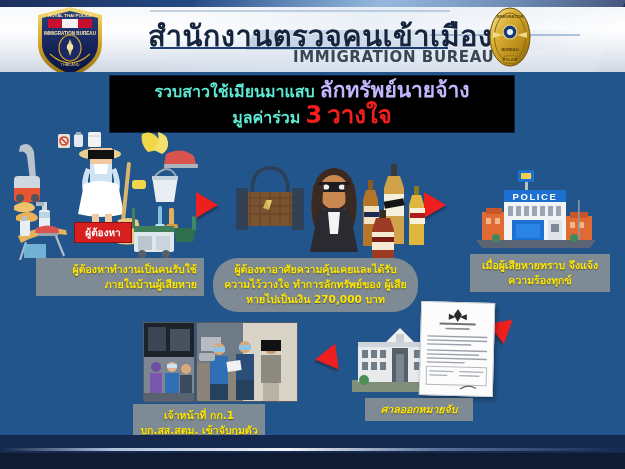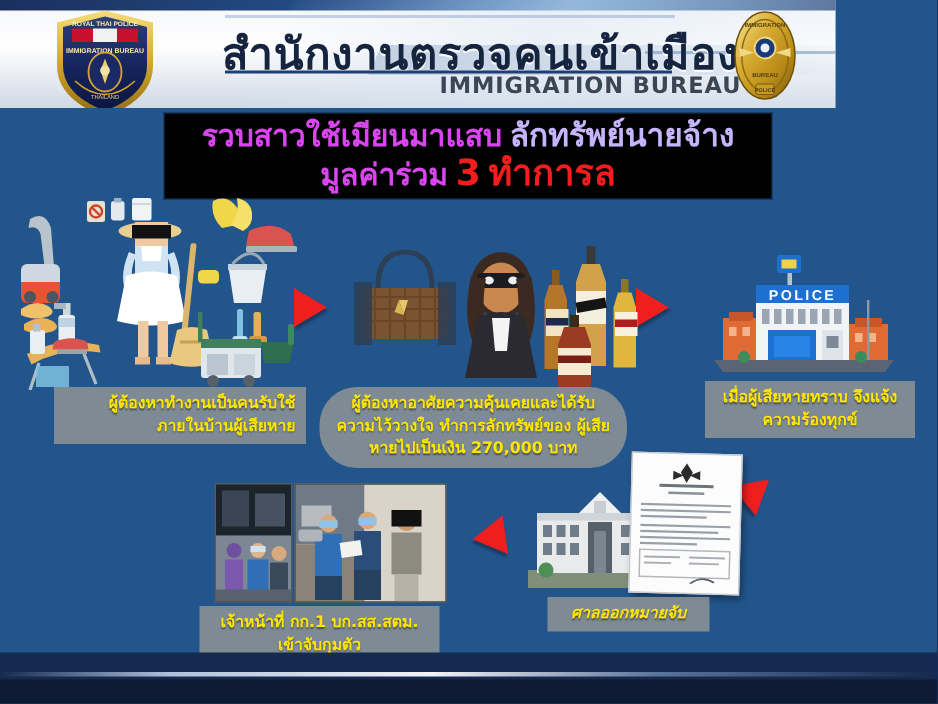--- a/index.html
+++ b/index.html
@@ -12,21 +12,21 @@
     position:relative;
     width:625px;height:469px;
     overflow:hidden;
     background:
       radial-gradient(ellipse 70% 55% at 30% 42%, #2f86c9 0%, #2574b4 28%, #1d5b96 55%, #1b3f72 78%, #1b2f5c 100%),
       linear-gradient(150deg,#2b6fa8 0%,#24588f 40%,#1d3b६c 100%);
     background-color:#22558c;
   }
   
   .header{
-    position:absolute;left:0;top:0;width:557px;height:72px;
+    position:absolute;left:0;top:0;width:625px;height:72px;
     background:linear-gradient(180deg,#f4f6f9 0%,#ffffff 42%,#e9edf3 70%,#cfd8e4 100%);
     overflow:hidden;
     text-align:right;
   }
   .hdr-blue-top{
     position:absolute;left:0;top:0;width:625px;height:7px;
     background:linear-gradient(90deg,#1b2f5c 0%,#25508c 38%,#3d7fc0 62%,#1b2f5c 100%);
   }
   .hdr-band{
     position:absolute;left:0;bottom:0;width:625px;height:10px;
@@ -71,39 +71,39 @@
     position:absolute;left:483px;top:4px;width:54px;height:66px;
   }
   
   .headline{
     position:absolute;left:110px;top:76px;width:404px;height:56px;
     background:#000;
     display:flex;flex-direction:column;align-items:center;justify-content:center;
     box-shadow:0 0 0 1px rgba(0,0,0,.6);
   }
   .hl-row{white-space:nowrap;line-height:1.12;}
-  .hl-w{color:#d946ef;font-size:20px;font-weight:bold;}
+  .hl-w{color:#5eead4;font-size:16px;font-weight:bold;}
   .hl-r{color:#c4b5fd;font-size:21px;font-weight:bold;}
   .hl-big{color:#f41d1d;font-size:24px;font-weight:bold;}
   
   .cap{
     position:absolute;
     background:rgba(150,152,150,.80);
     color:#ffe600;
     font-size:10.5px;font-weight:bold;
     text-align:center;
     line-height:1.45;
     padding:4px 7px;
     box-sizing:border-box;
     text-shadow:0 1px 1px rgba(0,0,0,.45);
   }
   #cap-left{left:36px;top:258px;width:168px;text-align:right;}
   #cap-center{left:213px;top:258px;width:205px;border-radius:25px;}
   #cap-right{left:470px;top:254px;width:140px;}
-  #cap-arrest{left:133px;top:404px;width:160px;}
+  #cap-arrest{left:133px;top:404px;width:132px;}
   #cap-warrant{left:365px;top:398px;width:108px;font-style:italic;}
   .badge-suspect{
     position:absolute;left:74px;top:222px;width:56px;height:19px;
     background:#d81f1f;color:#fff;font-size:10px;font-weight:bold;
     display:flex;align-items:center;justify-content:center;
     border:1px solid #8d1010;
   }
   
   .arrow{position:absolute;width:0;height:0;}
   .arrow-r{
@@ -230,21 +230,21 @@
   </div>
 
   <div class="headline">
     <div class="hl-row">
       <span class="hl-w">รวบสาวใช้เมียนมาแสบ</span>
       <span class="hl-r">ลักทรัพย์นายจ้าง</span>
     </div>
     <div class="hl-row">
       <span class="hl-w">มูลค่าร่วม</span>
       <span class="hl-big">3</span>
-      <span class="hl-big">ทำการล</span>
+      <span class="hl-big">วางใจ</span>
     </div>
   </div>
 
   <div class="maid-wrap">
     <svg width="196" height="128" viewBox="0 0 196 128">
 
       <g>
         <path d="M14 14 q10 -6 14 6 l2 26 -6 2 -3 -24 q-2 -6 -8 -4 z" fill="#b9c3cc"></path>
         <rect x="8" y="44" width="26" height="22" rx="4" fill="#cfd8e0"></rect>
         <path d="M8 56 h26 v10 a4 4 0 0 1 -4 4 h-18 a4 4 0 0 1 -4 -4 z" fill="#e8542f"></path>
@@ -360,20 +360,21 @@
         <rect x="126" y="76" width="3" height="20" fill="#3f7f5c"></rect>
       </g>
 
       <g>
         <rect x="14" y="88" width="10" height="16" rx="2" fill="#e9eef2"></rect>
         <rect x="16" y="84" width="5" height="5" fill="#b5c2cc"></rect>
       </g>
     </svg>
   </div>
 
+  <div class="badge-suspect">ผู้ต้องหา</div>
 
   <div class="arrow arrow-r" id="arrow1"></div>
   <div class="arrow arrow-r" id="arrow2"></div>
   <div class="arrow arrow-l" id="arrow3"></div>
   <div class="arrow arrow-l" id="arrow4"></div>
 
   <div style="position:absolute;left:228px;top:142px;width:200px;height:118px;">
     <svg width="200" height="118" viewBox="0 0 200 118">
 
       <g>

